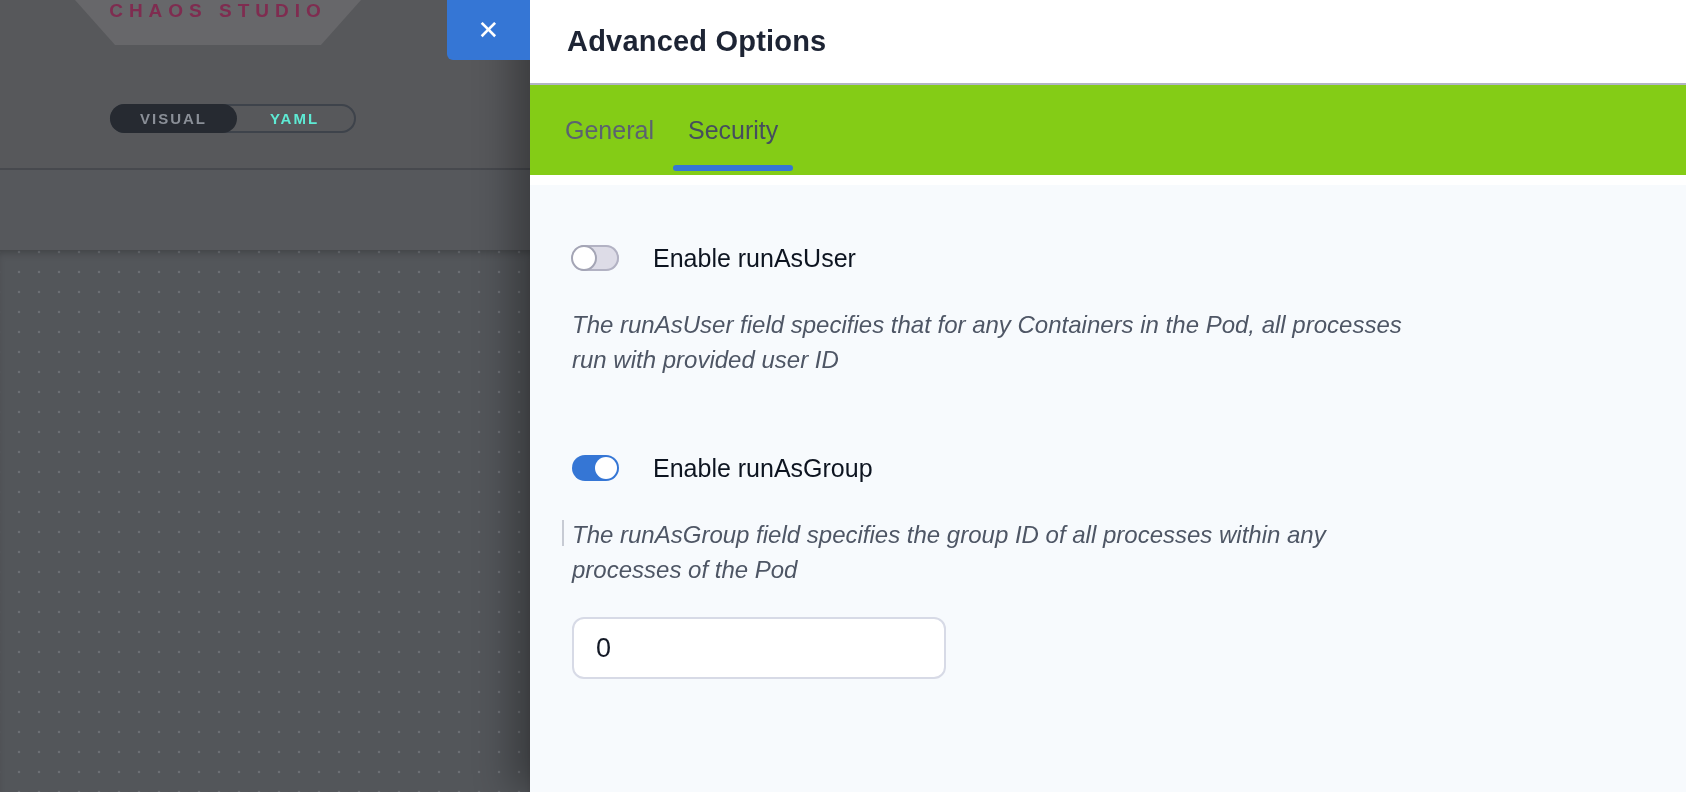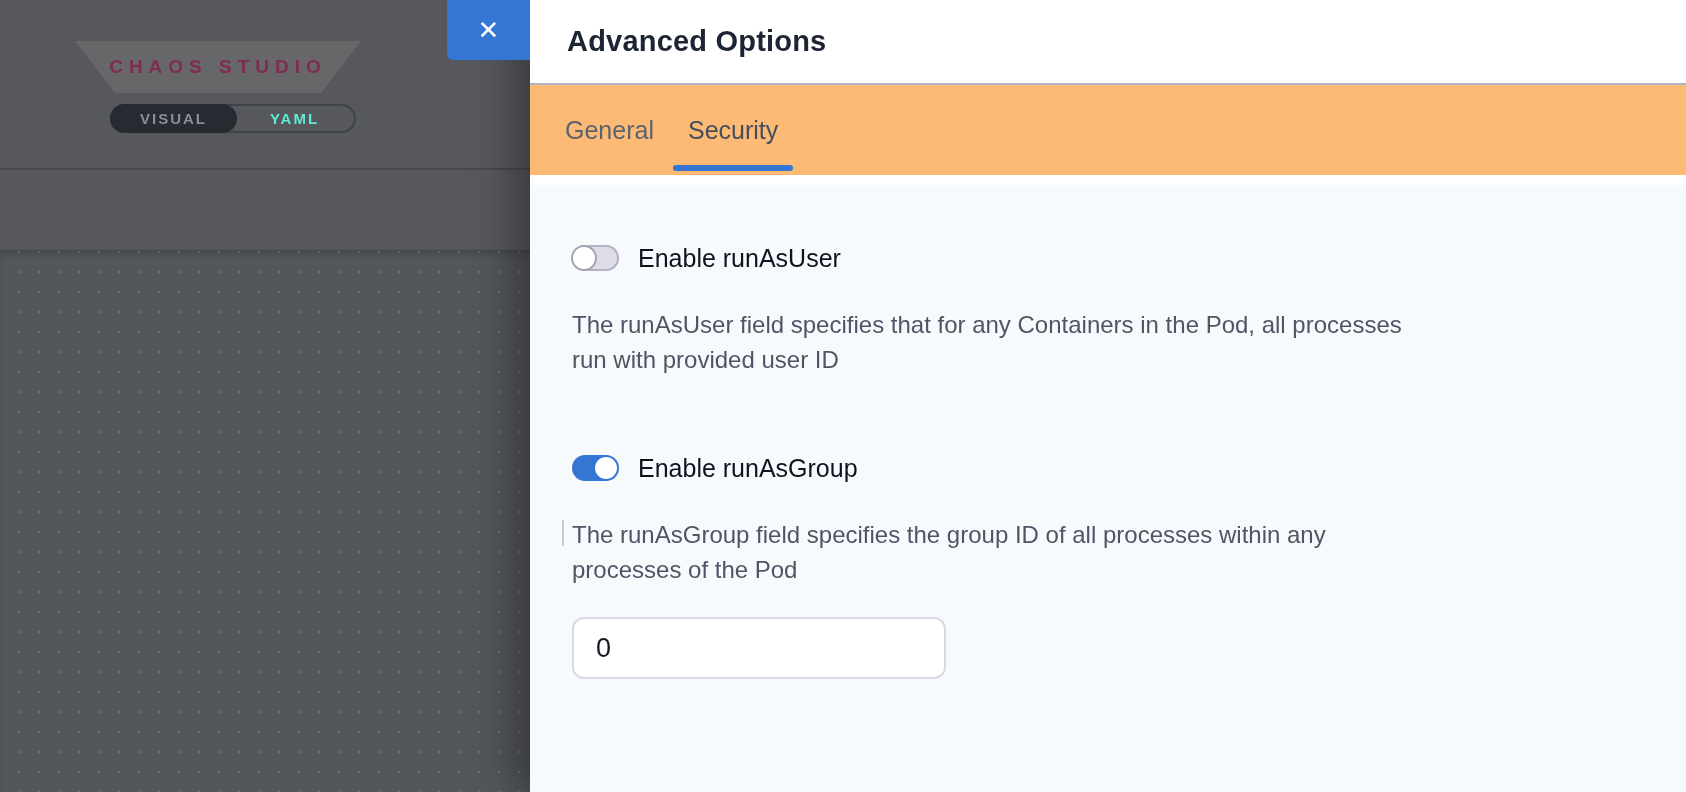--- a/index.html
+++ b/index.html
@@ -6,24 +6,24 @@
   *{box-sizing:border-box;}
   .stage{
     position:relative;width:1686px;height:792px;overflow:hidden;
     font-family:"Liberation Sans","DejaVu Sans",sans-serif;
     background:#54565a;
   }
   
   .canvas-panel{position:absolute;left:0;top:0;width:530px;height:792px;display:flex;flex-direction:column;}
   .canvas-toolbar{position:relative;height:170px;background:#57585b;border-bottom:2px solid #47494e;flex:none;}
   .brand-badge{
-    position:absolute;left:75px;top:0;width:286px;height:52px;
+    position:absolute;left:75px;top:0;width:286px;height:45px;
     background:#67676a;
     clip-path:polygon(0 0,100% 0,86% 100%,14% 100%);
-    display:flex;align-items:center;justify-content:center;margin-top:41px;
+    display:flex;justify-content:center;
   }
   .brand-badge span{
     color:var(--brand,#7f2c50);font-size:19px;font-weight:700;letter-spacing:6px;
   }
   .view-switch{
     position:absolute;left:110px;top:104px;width:246px;height:29px;
     border:2px solid #3e434b;border-radius:16px;
   }
   .view-switch .opt{
     position:absolute;display:flex;align-items:center;justify-content:center;
@@ -47,46 +47,46 @@
     position:absolute;left:-83px;top:0;width:83px;height:60px;border:none;
     background:var(--accent,#3576d5);color:#ffffff;cursor:pointer;
     border-radius:0 0 0 6px;display:flex;align-items:center;justify-content:center;
     font-family:inherit;
   }
   .close-btn span{font-size:26px;font-weight:700;line-height:1;}
   .drawer-header{
     height:85px;border-bottom:2px solid #b2b4c4;display:flex;align-items:center;padding-left:37px;
   }
   .drawer-title{margin:0;font-size:29px;font-weight:700;color:#1d2434;letter-spacing:0.2px;}
-  .tabs{position:relative;height:90px;display:flex;align-items:stretch;padding-left:20px;background:#fdba74;}
+  .tabs{position:relative;height:90px;display:flex;align-items:stretch;padding-left:20px;background:#84cc16;}
   .tab{
     position:relative;display:flex;align-items:center;padding:0 15px;margin-right:4px;
     font-size:25px;color:#5b6270;cursor:pointer;background:none;border:none;font-family:inherit;
   }
   .tab.active{color:#454e5e;}
   .tab-underline{
     position:absolute;left:0;right:0;bottom:4px;height:6px;border-radius:3px;
     background:var(--accent,#3576d5);
   }
   .drawer-content{
     position:absolute;top:185px;left:0;right:0;bottom:0;
     background:var(--content-bg,#f7fafd);
     padding:60px 40px 0 42px;
   }
-  .toggle-row{display:flex;align-items:center;gap:19px;height:26px;margin-bottom:36px;}
+  .toggle-row{display:flex;align-items:center;gap:34px;height:26px;margin-bottom:36px;}
   .toggle{position:relative;width:47px;height:26px;border-radius:13px;flex:none;cursor:pointer;}
   .toggle.off{background:#dddce7;box-shadow:inset 0 0 0 2px #b2b2c3;}
   .toggle.off .knob{
     position:absolute;left:-1px;top:0;width:26px;height:26px;border-radius:50%;
     background:#ffffff;border:2px solid #a4a5b5;
   }
   .toggle.on{background:var(--accent,#3576d5);}
   .toggle.on .knob{position:absolute;right:2px;top:2px;width:22px;height:22px;border-radius:50%;background:#ffffff;}
   .toggle-label{font-size:25px;color:#0d1420;}
-  .desc{font-size:24px;line-height:35px;color:#4e5665;margin:16px 0 78px 0;position:relative;}
+  .desc{font-size:24px;line-height:35px;color:#4e5665;margin:16px 0 78px 0;position:relative;font-style:italic;}
   .desc span{display:block;}
   .desc.second{margin-bottom:30px;}
   .text-cursor{position:absolute;left:-10px;top:3px;width:2px;height:26px;background:#c7cbd4;}
   .num-input{
     display:block;width:374px;height:62px;border:2px solid #d7dae6;border-radius:12px;
     background:#ffffff;font-family:inherit;font-size:27px;color:#131926;padding:0 0 0 22px;
   }
 </style>
 </head>
 <body>

